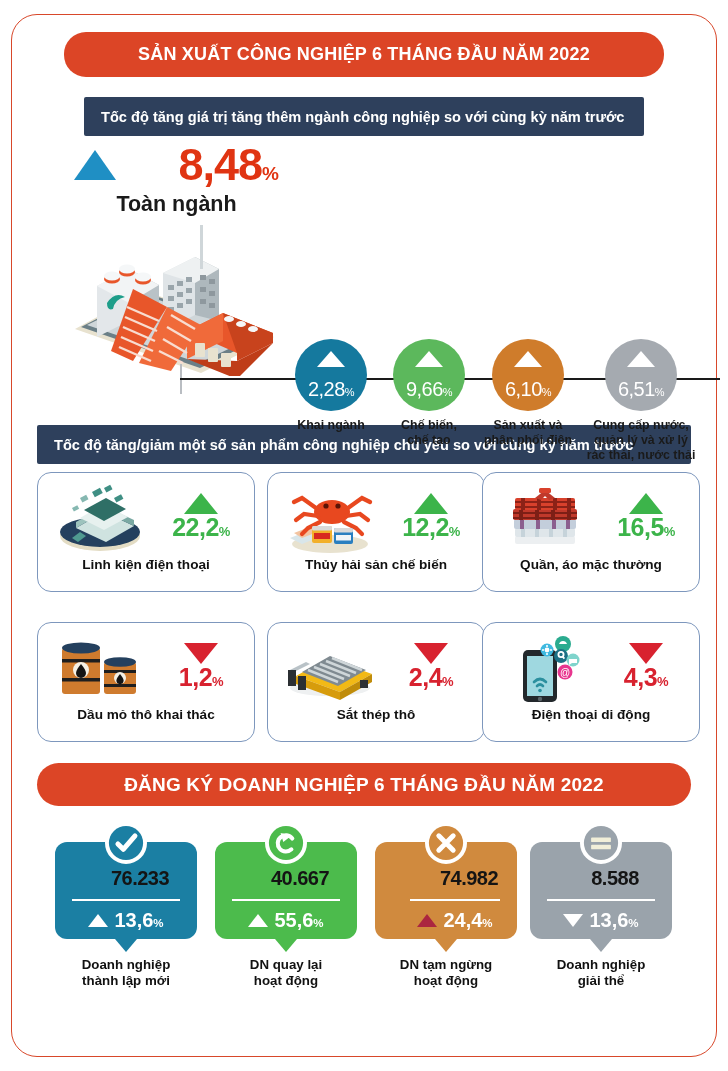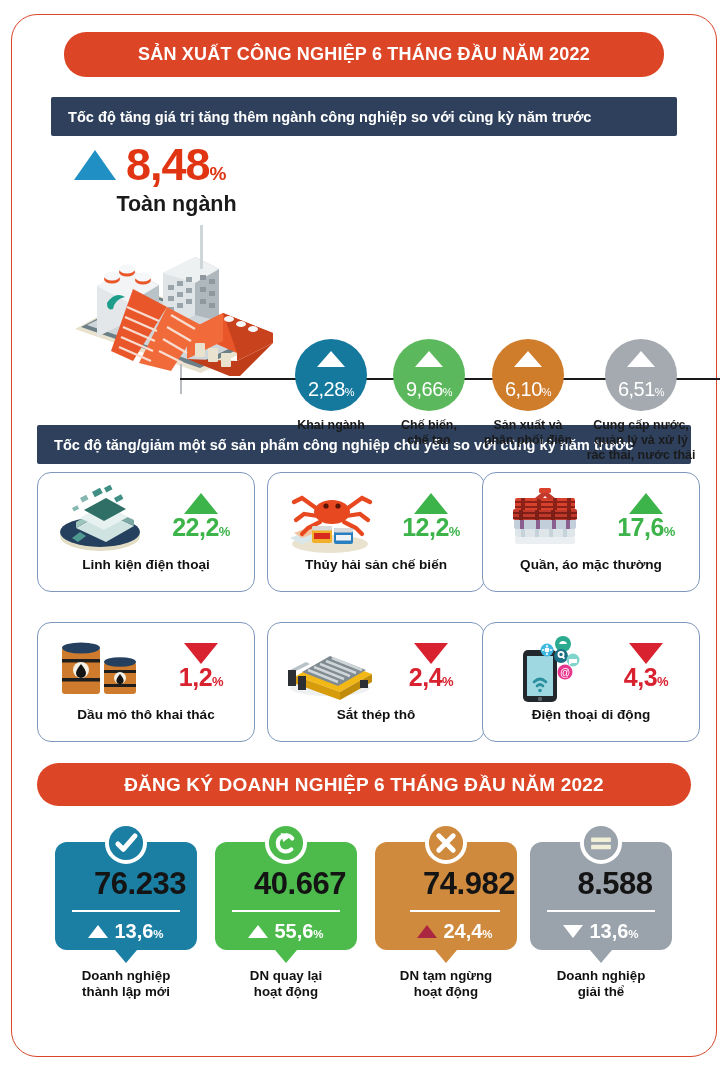--- a/index.html
+++ b/index.html
@@ -42,21 +42,21 @@
     padding-left: 17px;
     border-radius: 2px;
   }
 
   
   #sec1 { position: relative; height: 265px; }
   #hero {
     position: absolute; left: 62px; top: 6px;
     width: 205px; text-align: center;
   }
-  #hero-row { display: flex; align-items: center; justify-content: flex-start; gap: 10px; }
+  #hero-row { display: flex; align-items: center; justify-content: space-between; gap: 10px; }
   .tri-up-big {
     width: 0; height: 0;
     border-left: 21px solid transparent;
     border-right: 21px solid transparent;
     border-bottom: 30px solid #1f8fc4;
   }
   #hero-val {
     font-size: 45px; font-weight: bold; color: #e03412;
     line-height: 1; letter-spacing: -1px;
   }
@@ -142,21 +142,21 @@
     background: #fff; border: 3.5px solid #fff;
     margin: 0 auto; position: relative; z-index: 4;
     display: flex; align-items: center; justify-content: center;
     overflow: hidden;
   }
   .bbody {
     margin-top: -22px; padding-top: 26px; padding-bottom: 9px;
     border-radius: 12px; position: relative;
   }
   .bnum {
-    font-size: 31px; font-weight: bold; color: #141414;
+    font-size: 20px; font-weight: bold; color: #141414;
     line-height: 1; letter-spacing: -.5px; margin-left: 28px;
   }
   .bdiv { height: 2px; background: #fff; margin: 11px 17px 9px; }
   .bchg {
     display: flex; align-items: center; justify-content: center; gap: 6px;
     color: #fff; font-size: 20px; font-weight: bold; line-height: 1;
   }
   .bchg .pc { font-size: 11.5px; }
   .tri-up-w {
     width: 0; height: 0;
@@ -189,21 +189,21 @@
 </style>
 </head>
 <body>
 
 <div id="frame">
 
   <div class="banner" id="banner1">
     <span>SẢN XUẤT CÔNG NGHIỆP 6 THÁNG ĐẦU NĂM 2022</span>
   </div>
 
-  <div class="subhead" style="width:626px;height:39px;margin:20px auto 0;">
+  <div class="subhead" style="width:560px;height:39px;margin:20px auto 0;">
     <span>Tốc độ tăng giá trị tăng thêm ngành công nghiệp so với cùng kỳ năm trước</span>
   </div>
 
   <div id="sec1">
 
     <div id="hero">
       <div id="hero-row">
         <div class="tri-up-big"></div>
         <div>
           <span id="hero-val">8,48</span><span id="hero-pct">%</span>
@@ -430,21 +430,21 @@
             </g>
           <g fill="#8c2217">
               <rect x="24" y="25" width="60" height="2"></rect>
               <rect x="24" y="30" width="60" height="2"></rect>
             </g>
           <path d="M44 22 L54 14 L64 22 L58 24 L54 20 L50 24 Z" fill="#c0392b"></path>
           <rect x="48" y="12" width="12" height="5" rx="1.5" fill="#d8412c"></rect>
         </svg>
         <div class="pcard-num">
           <div class="tri-up-md"></div>
-          <div class="pval"><span>17,6</span><span class="pc">%</span></div>
+          <div class="pval"><span>16,5</span><span class="pc">%</span></div>
         </div>
       </div>
       <div class="pcard-label">Quần, áo mặc thường</div>
     </div>
 
     <div class="pcard dn" style="left:25px;top:150px;">
       <div class="pcard-body">
         <svg class="pcard-art" viewBox="0 0 108 80">
           <rect x="16" y="22" width="38" height="46" rx="3" fill="#cf7b2e"></rect>
           <ellipse cx="35" cy="22" rx="19" ry="5.5" fill="#24405e"></ellipse>

